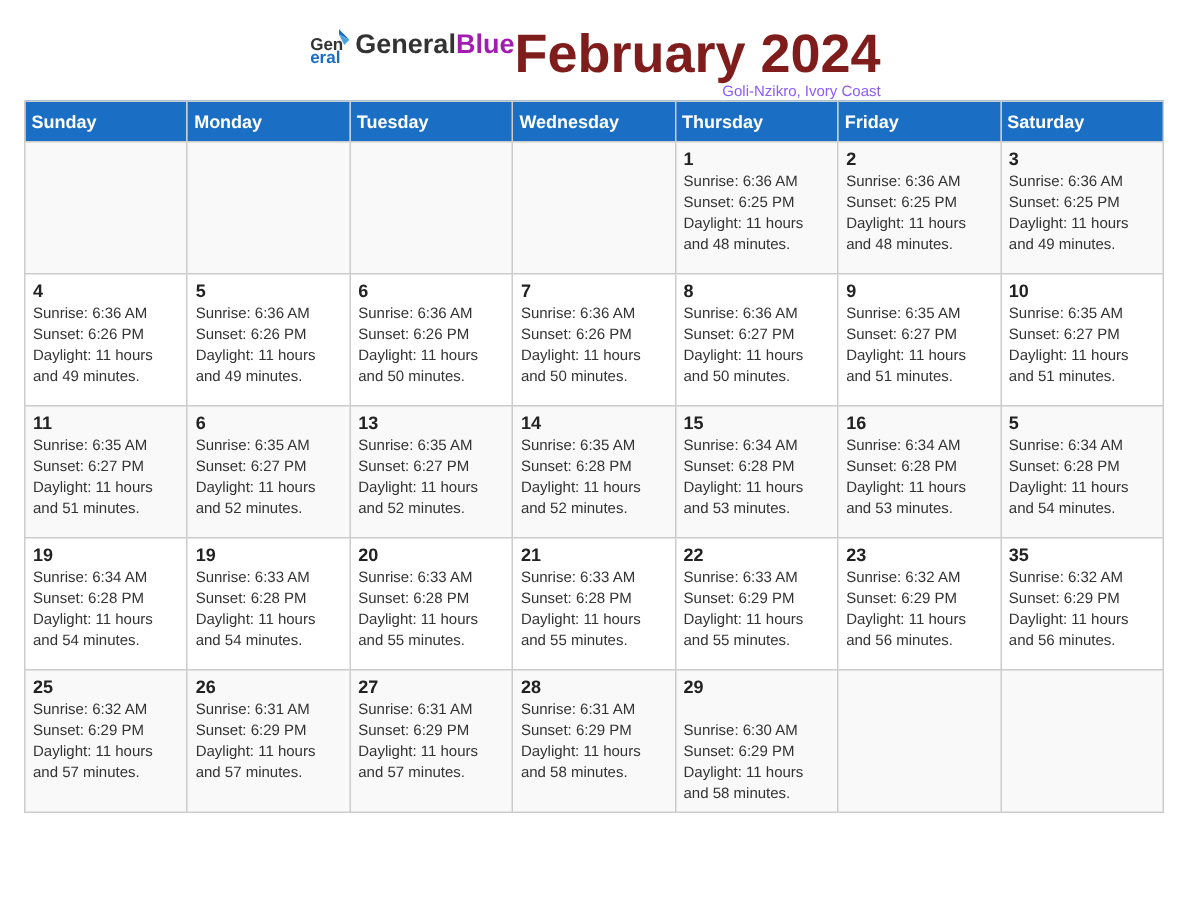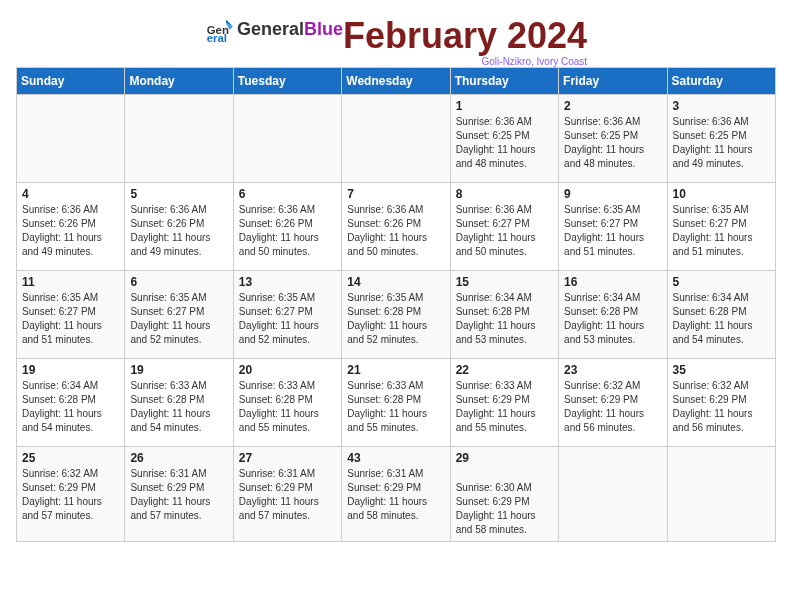--- a/index.html
+++ b/index.html
@@ -289,21 +289,21 @@
 Sunset: 6:29 PM
 Daylight: 11 hours and 57 minutes.</div>
         </td>
         <td>
           <span class="day-num">27</span>
           <div class="day-info" style="white-space: pre-line;">Sunrise: 6:31 AM
 Sunset: 6:29 PM
 Daylight: 11 hours and 57 minutes.</div>
         </td>
         <td>
-          <span class="day-num">43</span>
+          <span class="day-num">28</span>
           <div class="day-info" style="white-space: pre-line;">Sunrise: 6:31 AM
 Sunset: 6:29 PM
 Daylight: 11 hours and 58 minutes.</div>
         </td>
         <td>
           <span class="day-num">29</span>
           <div class="day-info" style="white-space: pre-line; margin-top: 16px;">Sunrise: 6:30 AM
 Sunset: 6:29 PM
 Daylight: 11 hours and 58 minutes.</div>
         </td>

